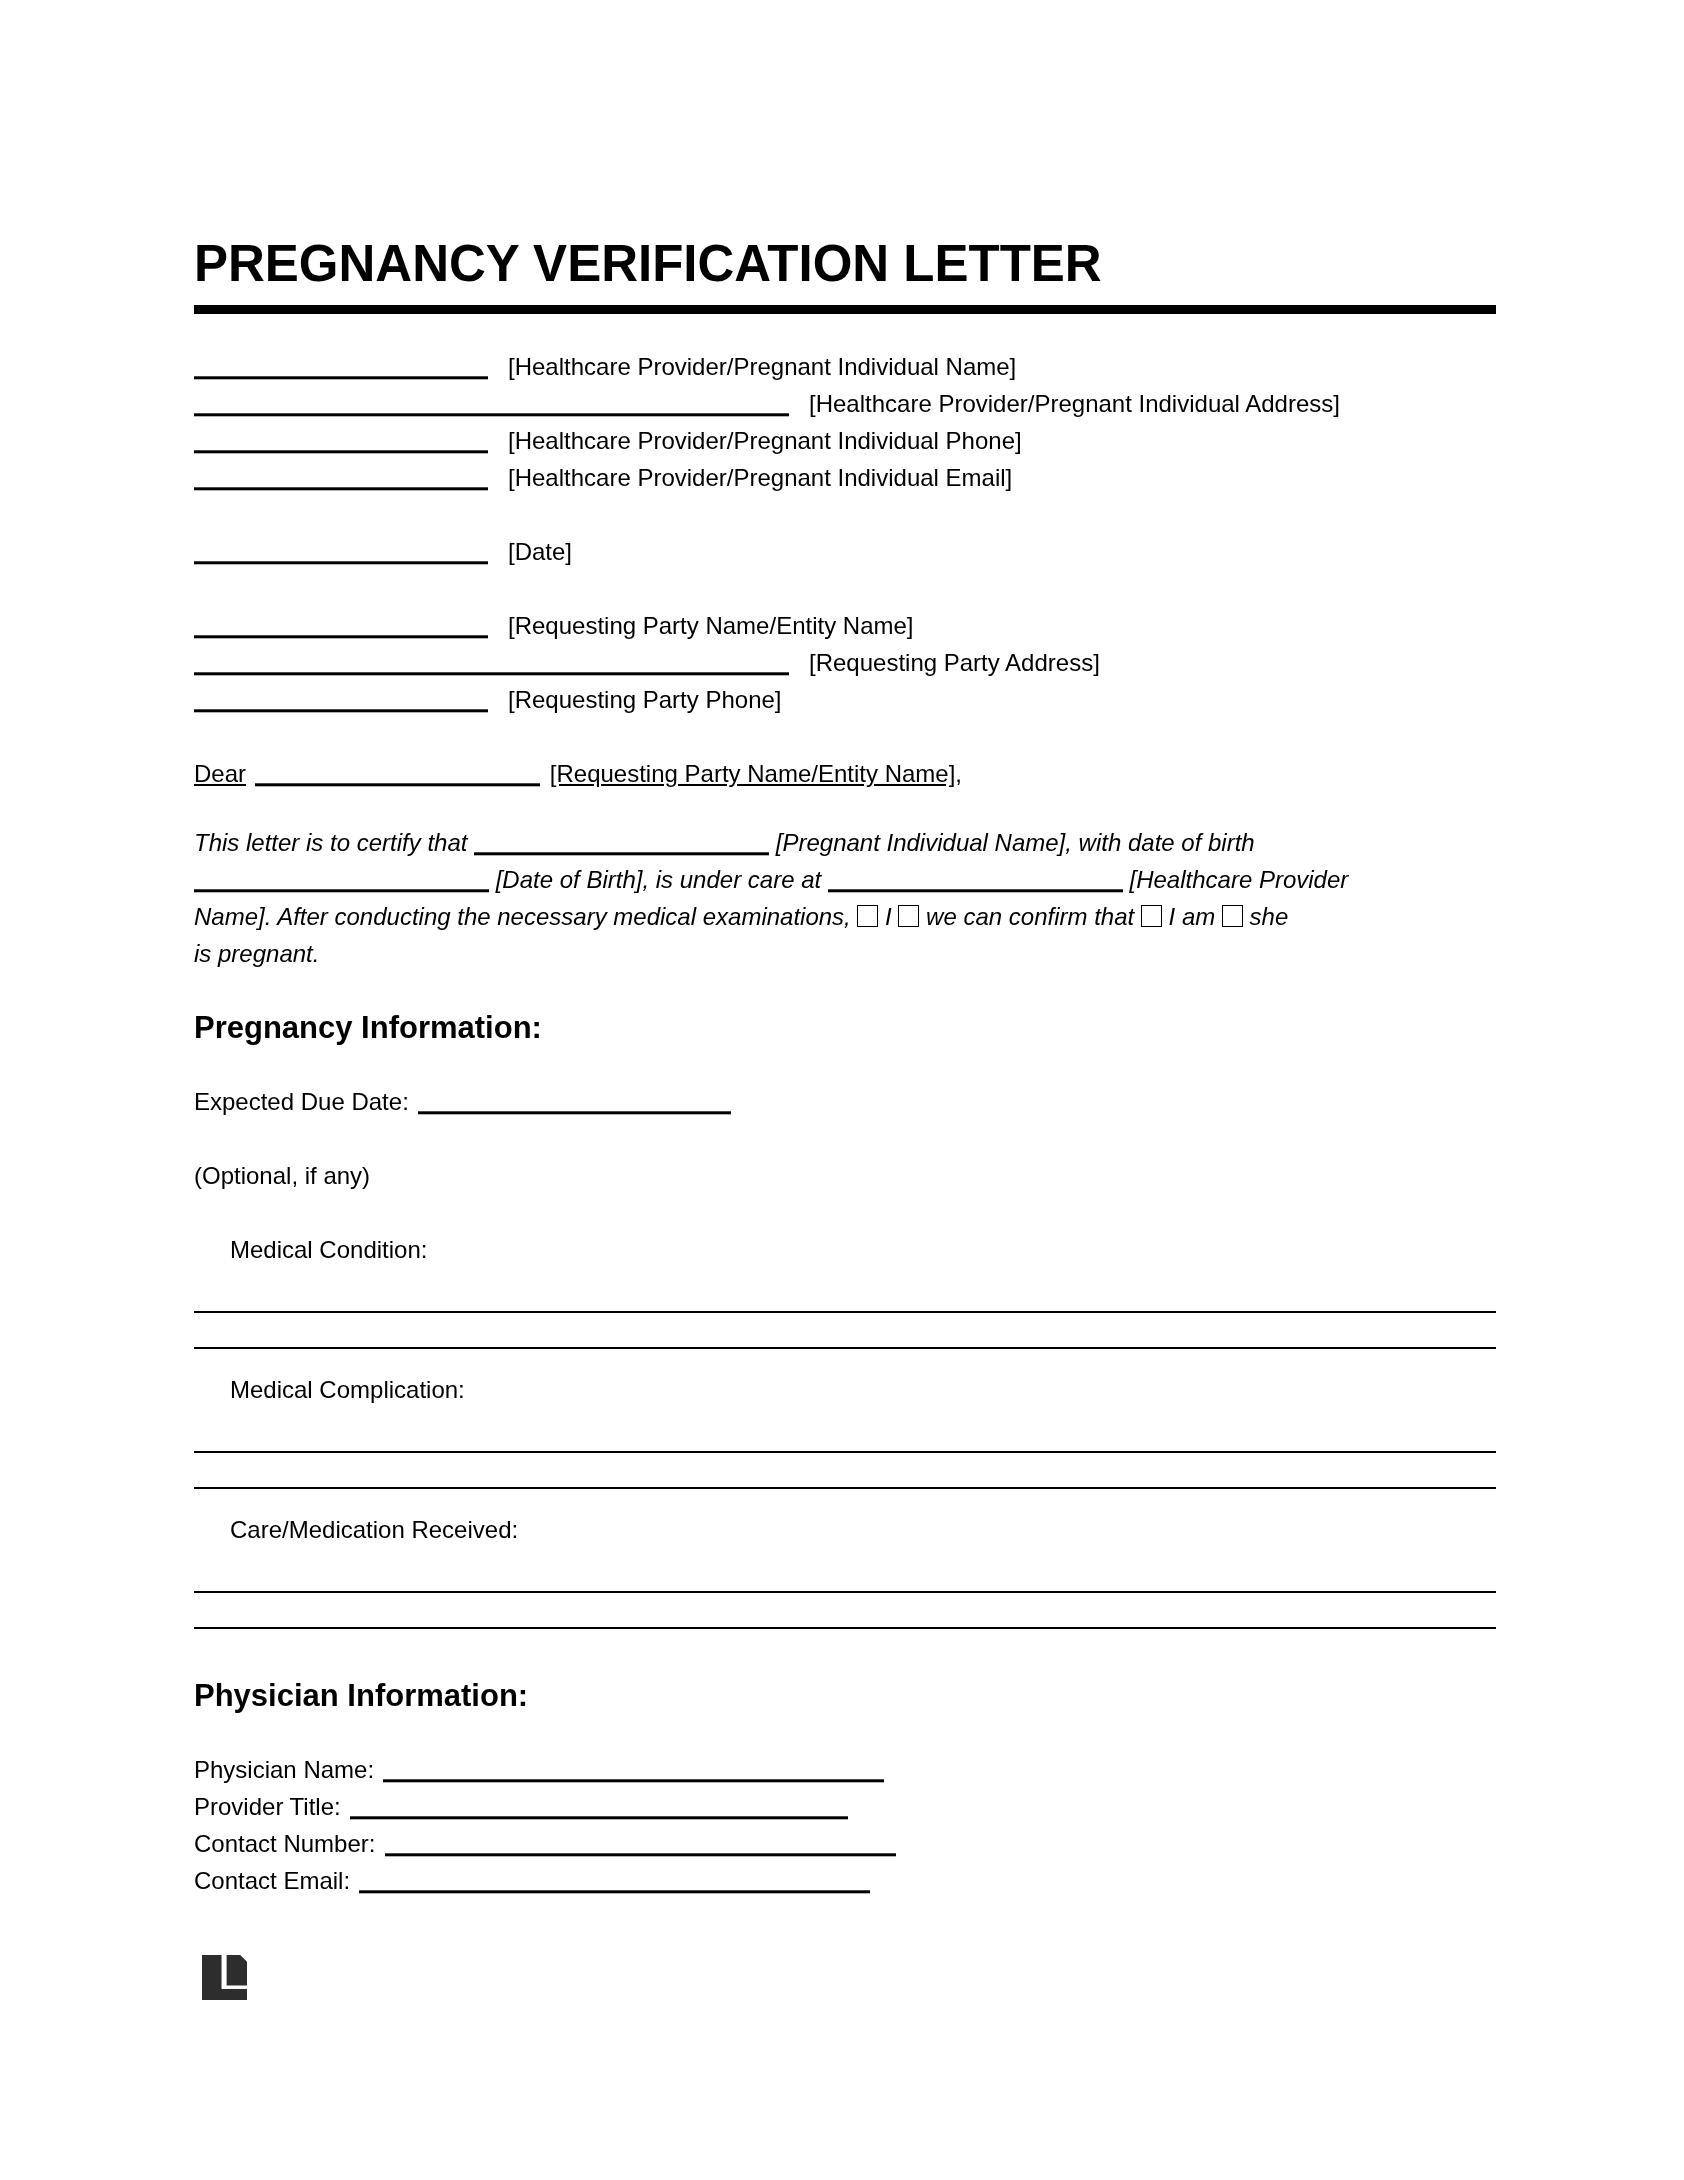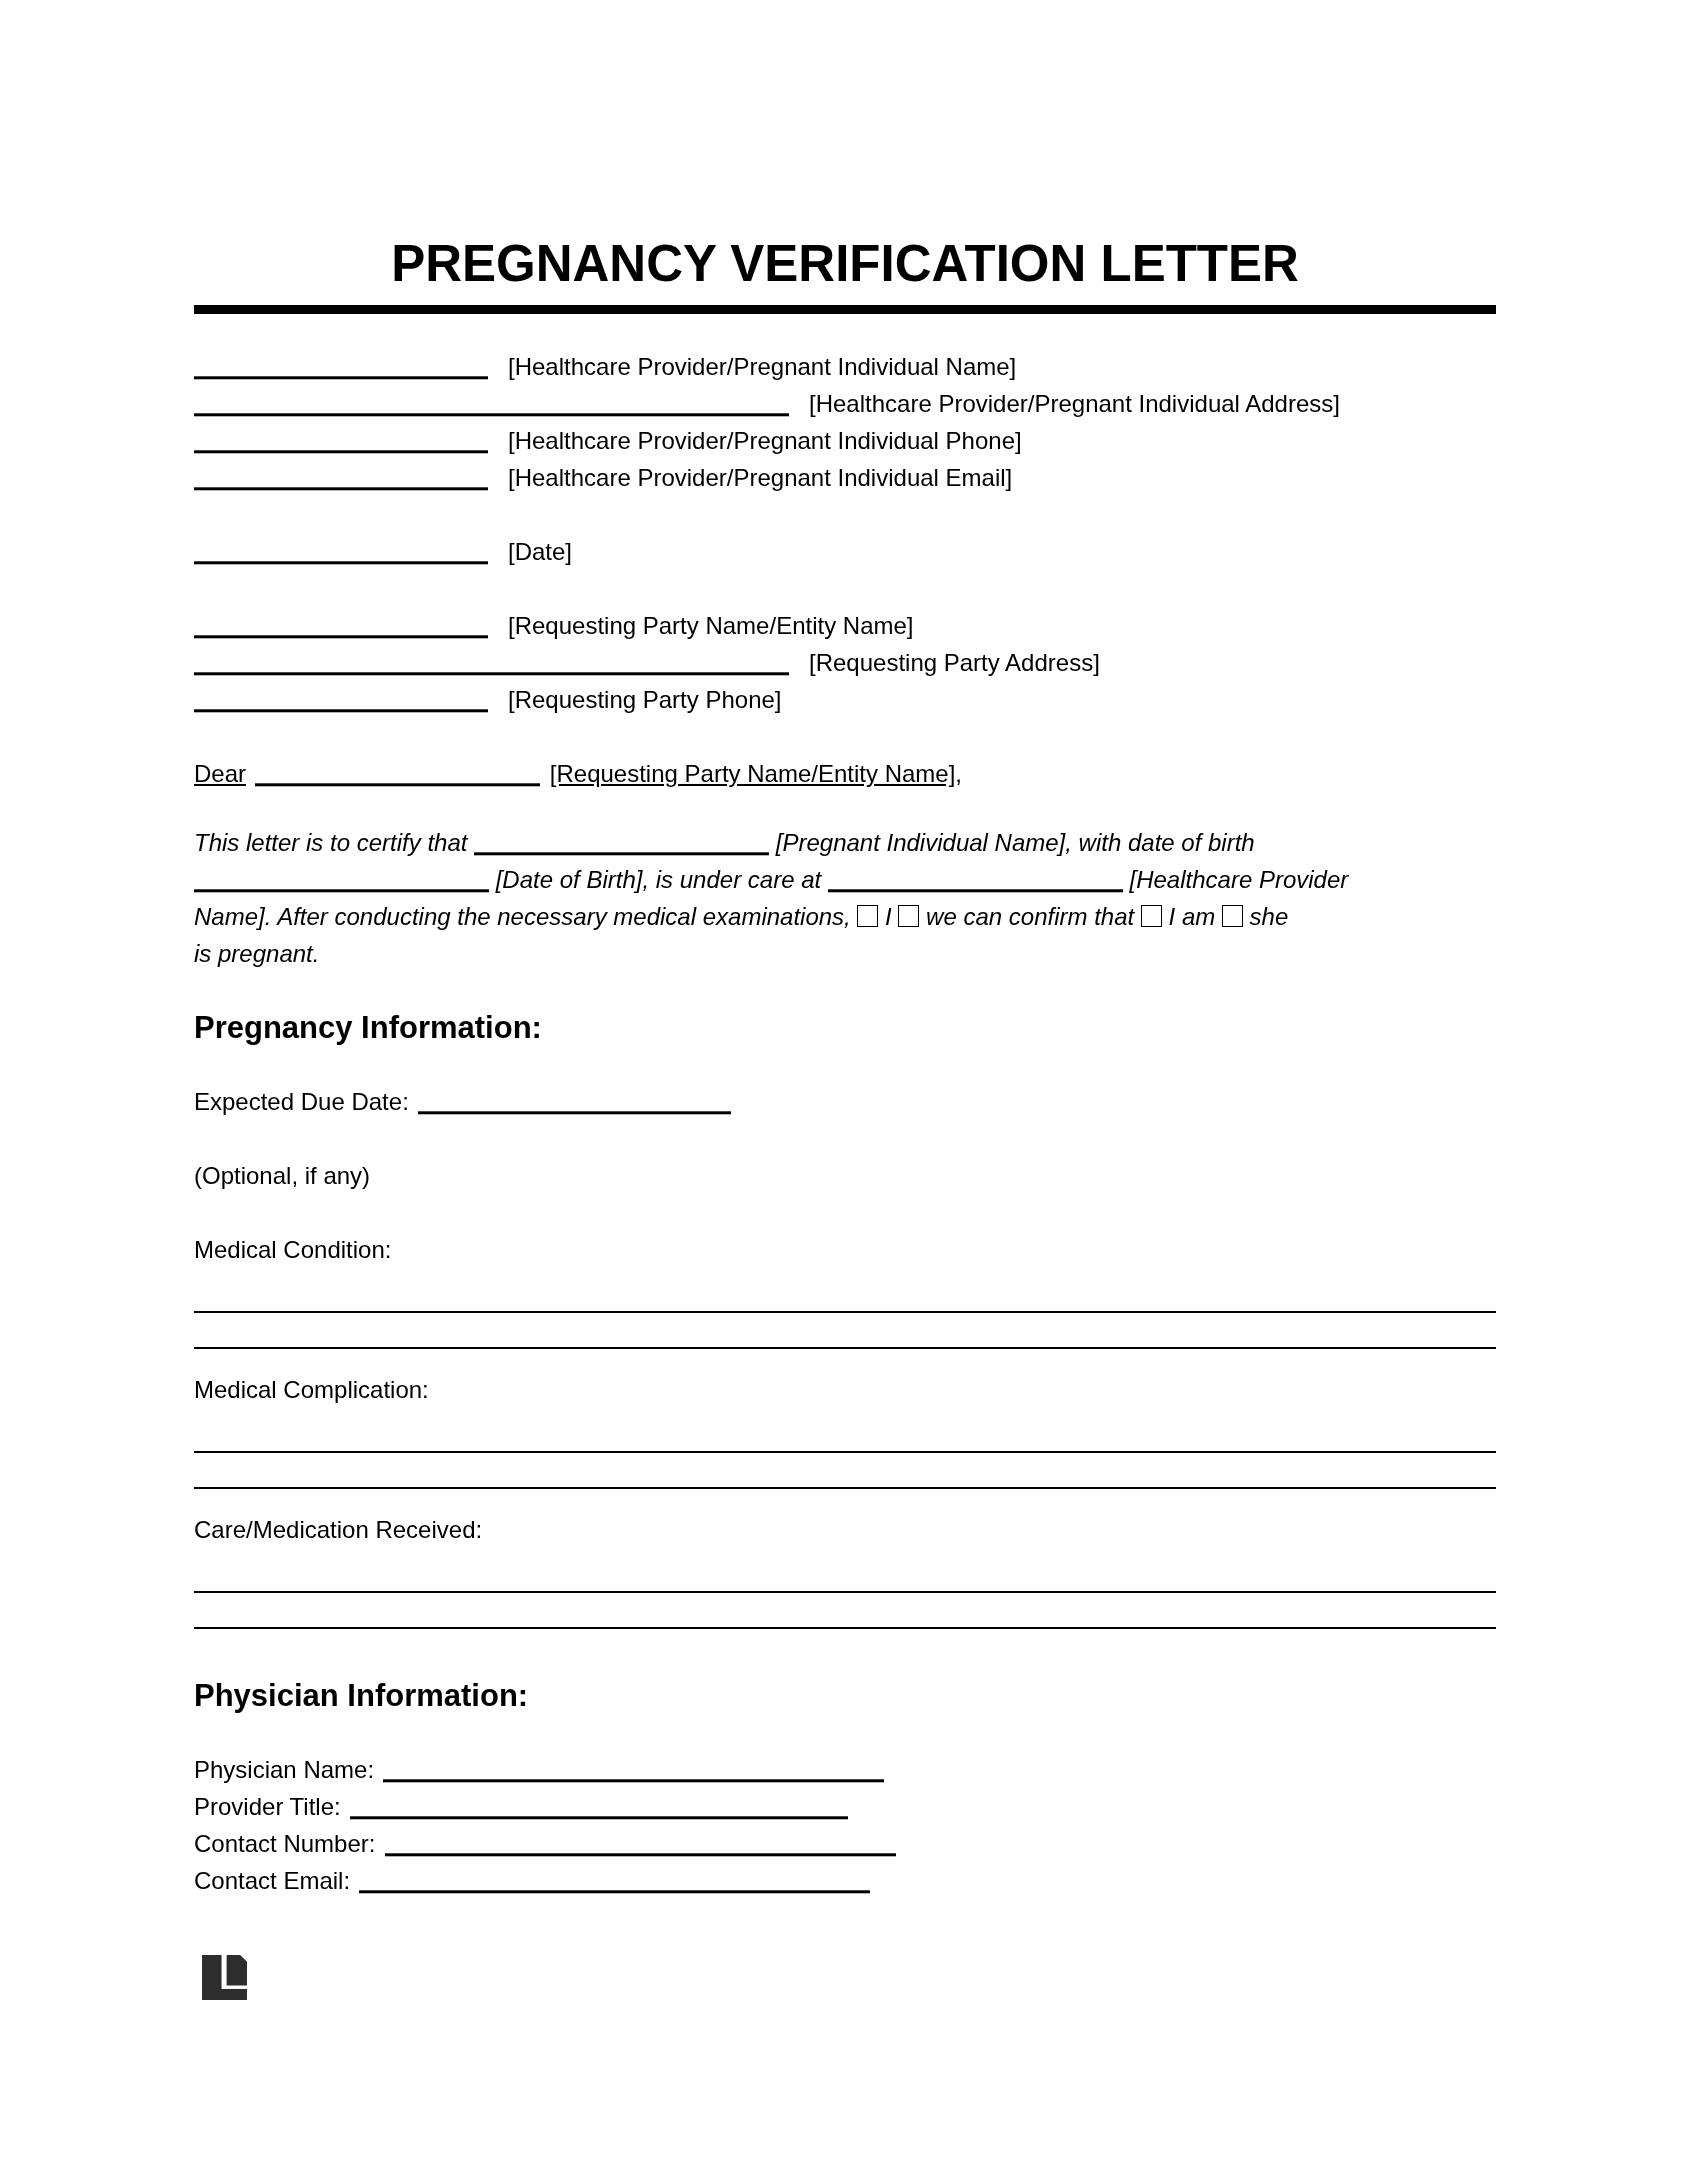--- a/index.html
+++ b/index.html
@@ -14,21 +14,21 @@
     overflow: hidden;
   }
   .page {
     width: 1685px;
     height: 2181px;
     padding-left: 194px;
     padding-right: 189px;
   }
   .title {
     margin-top: 237px;
-    text-align: center;
+    text-align: left;
     font-size: 51px;
     line-height: 53px;
     font-weight: bold;
     letter-spacing: 0px;
     white-space: nowrap;
   }
   .title-rule {
     margin-top: 15.3px;
     height: 8.5px;
     background: #000000;
@@ -73,21 +73,21 @@
     font-size: 31px;
     font-weight: bold;
     height: 37px;
     line-height: 37px;
   }
   .sec-heading.physician { margin-top: 48px; }
   .optional-note { height: 37px; line-height: 37px; }
   .detail-sections { margin-top: 37px; }
   .detail-section { margin-bottom: 22px; }
   .detail-section:last-child { margin-bottom: 0; }
-  .detail-label { height: 37px; line-height: 37px; }
+  .detail-label { height: 37px; line-height: 37px; margin-left: 36px; }
   .answer-line { border-bottom: 2.6px solid #000000; }
   .answer-line.first { height: 45px; }
   .answer-line.second { height: 36px; }
   .logo {
     margin-top: 56px;
     margin-left: 7.7px;
     width: 45px;
     height: 45px;
   }
 </style>

